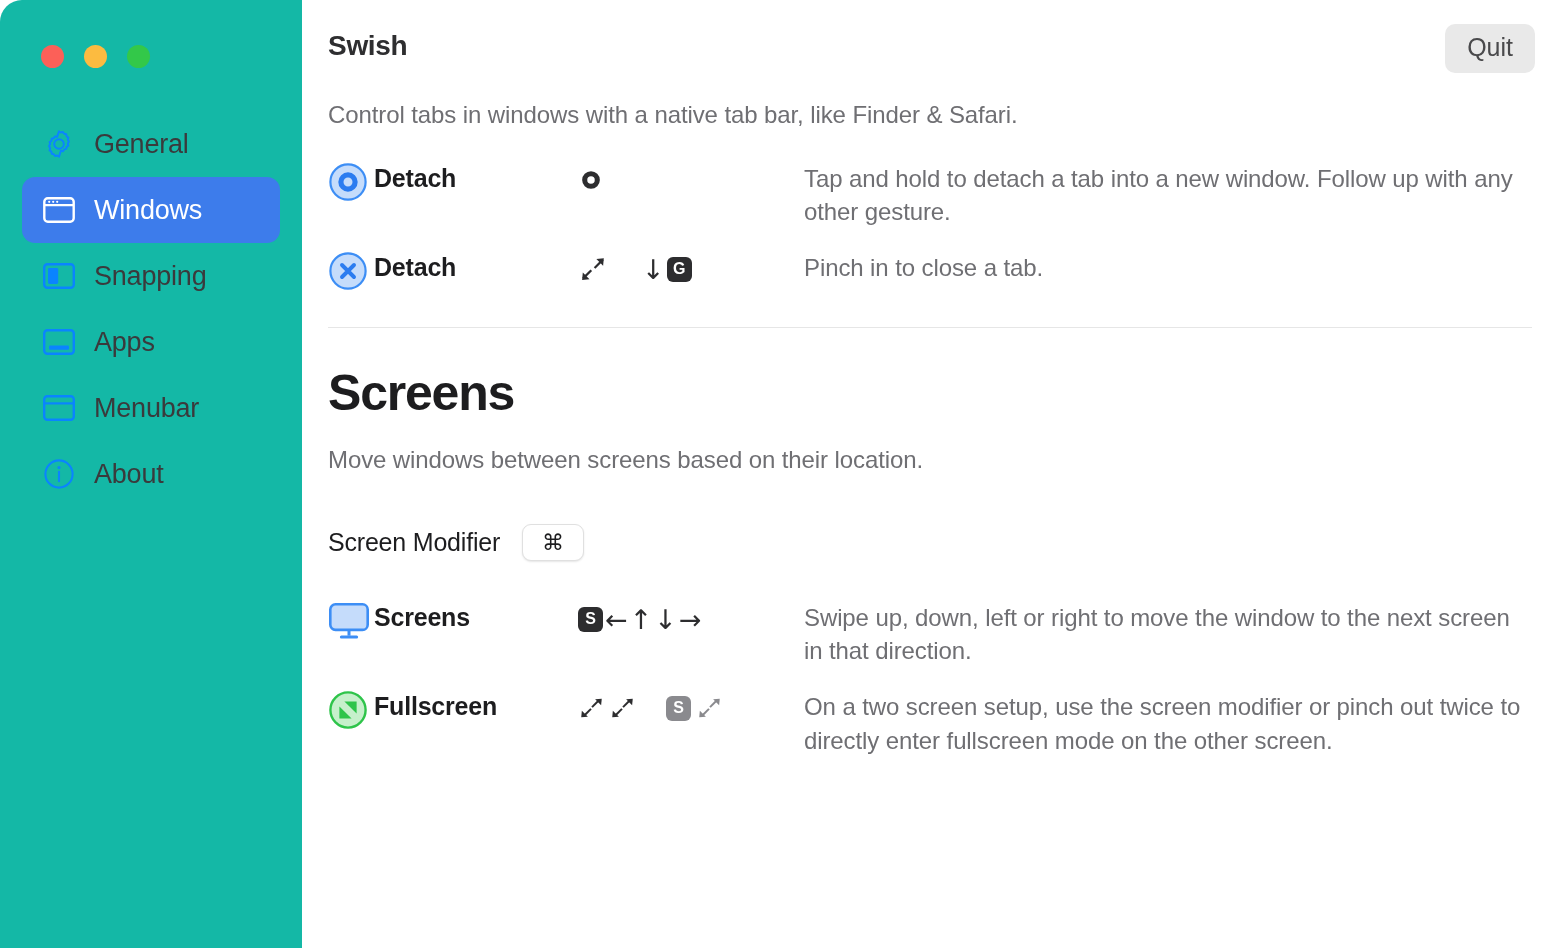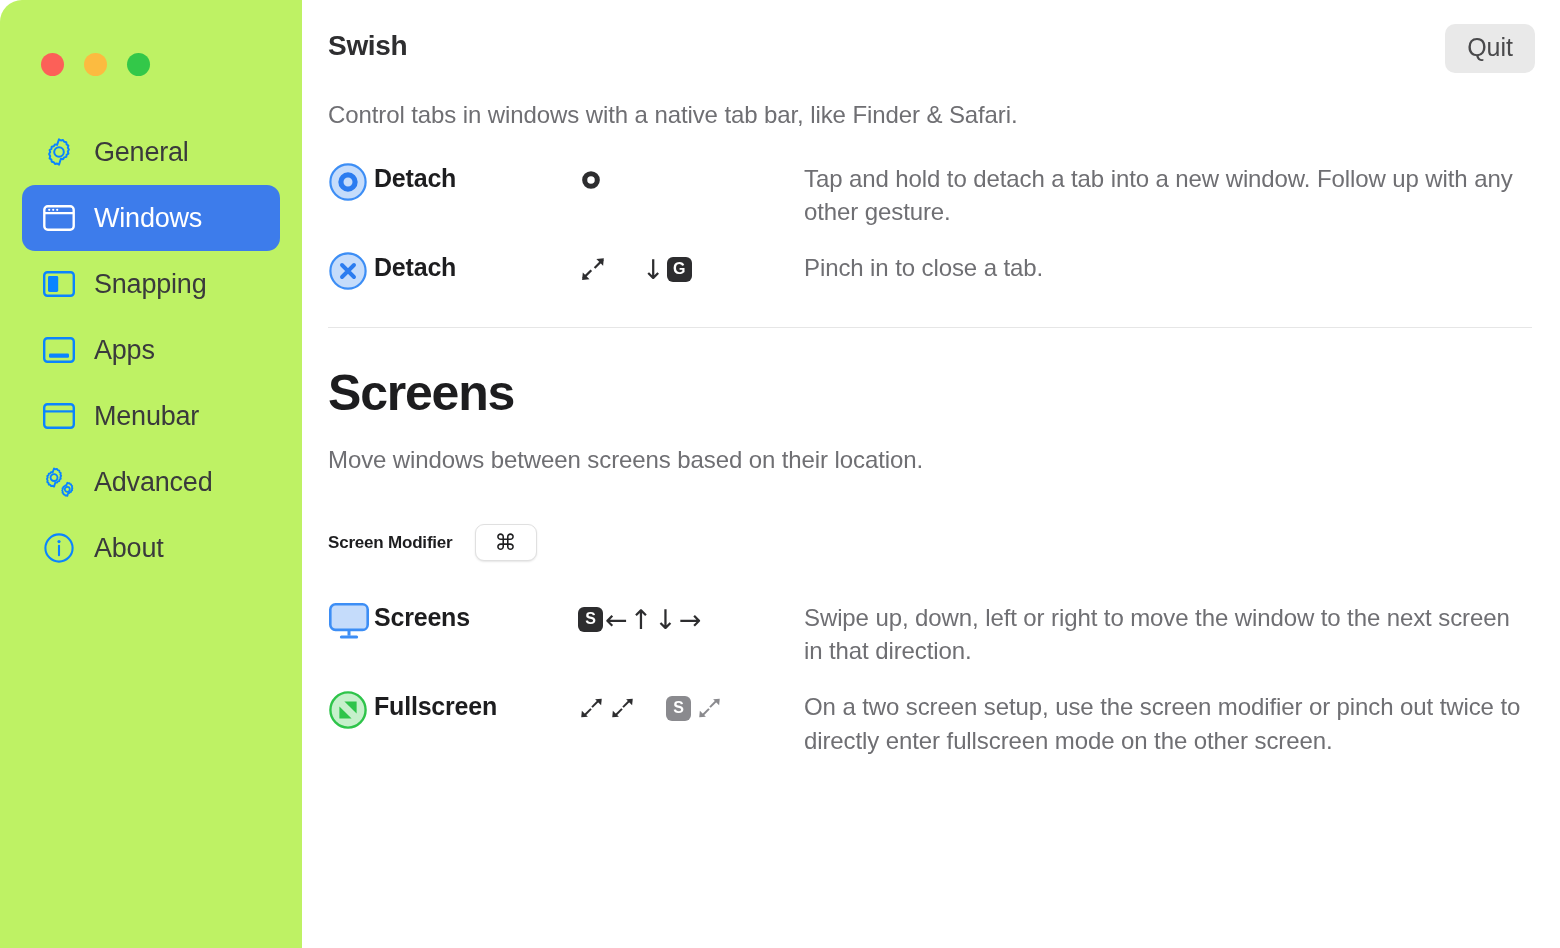--- a/index.html
+++ b/index.html
@@ -20,22 +20,22 @@
     background: #ffffff;
     border-top-left-radius: 22px;
     border-top-right-radius: 22px;
     overflow: hidden;
   }
 
   
   #sidebar {
     width: 302px;
     flex: 0 0 302px;
-    background: #bef264;
-    padding-top: 12px;
+    background: #14b8a6;
+    padding-top: 4px;
     position: relative;
   }
 
   #traffic-lights {
     display: flex;
     gap: 20px;
     padding: 41px 0 0 41px;
   }
   .tl {
     width: 23px;
@@ -215,22 +215,22 @@
     font-family: "DejaVu Sans", sans-serif;
   }
 
   
   #screen-modifier-row {
     display: flex;
     align-items: center;
     margin-top: 50px;
   }
   #screen-modifier-label {
-    font-size: 17px;
-    font-weight: bold;
+    font-size: 25px;
+    font-weight: normal;
     color: #1d1d1f;
     letter-spacing: -0.2px;
   }
   #screen-modifier-button {
     margin-left: 22px;
     background: #ffffff;
     border: 1px solid #e0e0e0;
     border-radius: 9px;
     width: 62px;
     height: 37px;
@@ -305,35 +305,20 @@
       <div class="nav-item">
         <span class="nav-icon">
           <svg width="32" height="26" viewBox="0 0 32 26" fill="none">
             <rect x="1.2" y="1.2" width="29.6" height="23.6" rx="3.2" stroke="#0a84ff" stroke-width="2.4"></rect>
             <path d="M1.5 8.4h29" stroke="#0a84ff" stroke-width="2.2"></path>
           </svg>
         </span>
         <span class="nav-label">Menubar</span>
       </div>
 
-      <div class="nav-item">
-        <span class="nav-icon">
-          <svg width="34" height="32" viewBox="0 0 34 32" fill="none">
-            <g transform="translate(0.5,0) scale(0.72)">
-              <path d="M16 11.2a4.8 4.8 0 100 9.6 4.8 4.8 0 000-9.6z" stroke="#0a84ff" stroke-width="2.6"></path>
-              <path d="M16 3.4l1.9 1.1 2.1-.5 1.2 1.8 2.1.5.3 2.1 1.8 1.2-.6 2.1 1.1 1.9-1.1 1.9.6 2.1-1.8 1.2-.3 2.1-2.1.5-1.2 1.8-2.1-.5L16 28.6l-1.9-1.1-2.1.5-1.2-1.8-2.1-.5-.3-2.1-1.8-1.2.6-2.1L6.1 18l1.1-1.9-.6-2.1 1.8-1.2.3-2.1 2.1-.5 1.2-1.8 2.1.5L16 3.4z" stroke="#0a84ff" stroke-width="2.6" stroke-linejoin="round"></path>
-            </g>
-            <g transform="translate(17,15) scale(0.52)">
-              <path d="M16 11.2a4.8 4.8 0 100 9.6 4.8 4.8 0 000-9.6z" stroke="#0a84ff" stroke-width="3.4"></path>
-              <path d="M16 3.4l1.9 1.1 2.1-.5 1.2 1.8 2.1.5.3 2.1 1.8 1.2-.6 2.1 1.1 1.9-1.1 1.9.6 2.1-1.8 1.2-.3 2.1-2.1.5-1.2 1.8-2.1-.5L16 28.6l-1.9-1.1-2.1.5-1.2-1.8-2.1-.5-.3-2.1-1.8-1.2.6-2.1L6.1 18l1.1-1.9-.6-2.1 1.8-1.2.3-2.1 2.1-.5 1.2-1.8 2.1.5L16 3.4z" stroke="#0a84ff" stroke-width="3.4" stroke-linejoin="round"></path>
-            </g>
-          </svg>
-        </span>
-        <span class="nav-label">Advanced</span>
-      </div>
 
       <div class="nav-item">
         <span class="nav-icon">
           <svg width="30" height="30" viewBox="0 0 30 30" fill="none">
             <circle cx="15" cy="15" r="13.6" stroke="#0a84ff" stroke-width="2.1"></circle>
             <circle cx="15" cy="8.6" r="1.6" fill="#0a84ff"></circle>
             <path d="M15 12.8v9.4" stroke="#0a84ff" stroke-width="2.1" stroke-linecap="round"></path>
           </svg>
         </span>
         <span class="nav-label">About</span>

